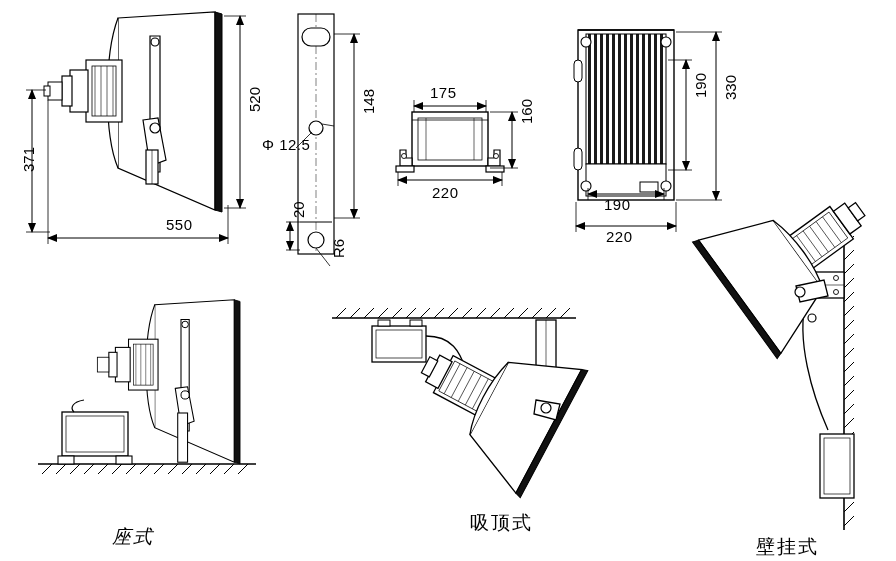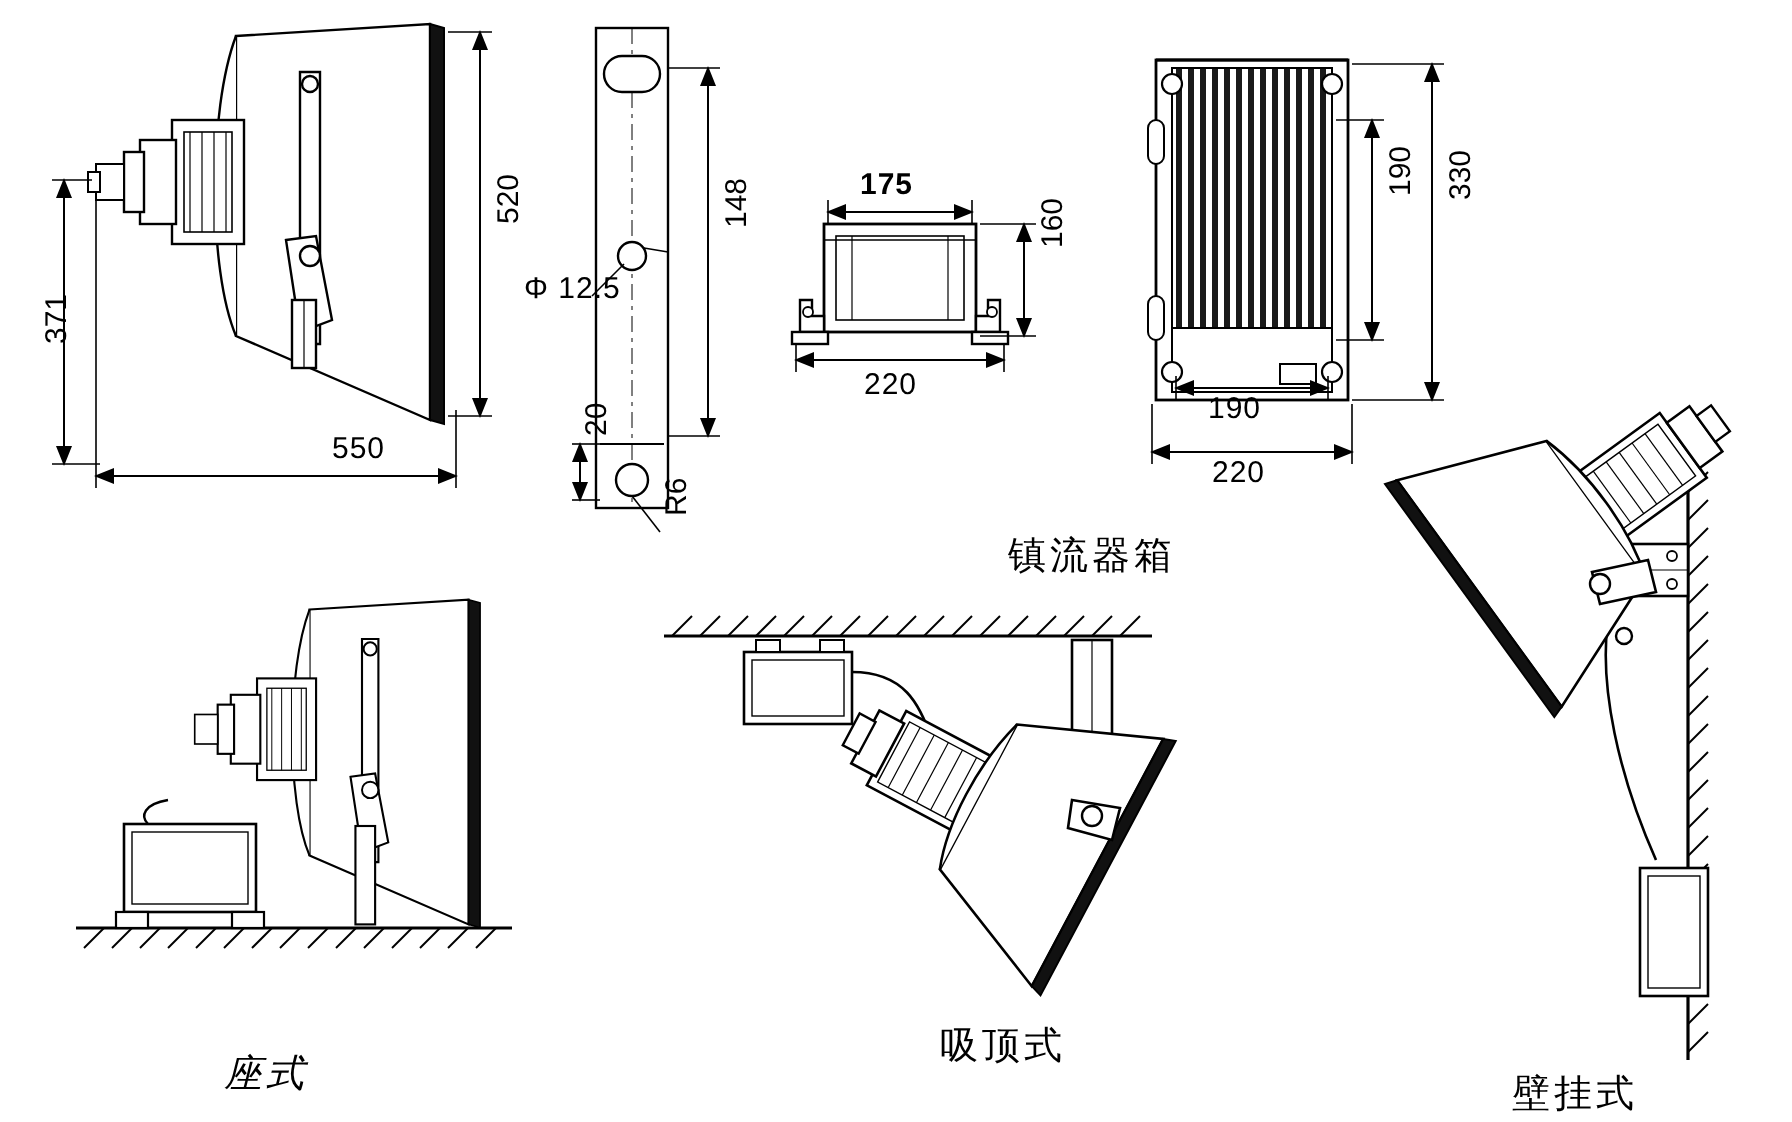--- a/index.html
+++ b/index.html
@@ -369,34 +369,33 @@
   </div>
 
   <div class="lbl dim-v" style="left:276px;top:222px;width:22px;height:22px;">
     <span class="rot90" style="display:inline-block;position:absolute;left:14px;top:-4px;">20</span>
   </div>
 
   <div class="lbl dim-v" style="left:314px;top:262px;width:22px;height:22px;">
     <span class="rot90" style="display:inline-block;position:absolute;left:16px;top:-4px;">R6</span>
   </div>
 
-  <div class="lbl dim" style="left:430px;top:84px;font-weight:bold;">175</div>
+  <div class="lbl dim" style="left:430px;top:84px;">175</div>
   <div class="lbl dim" style="left:432px;top:184px;">220</div>
   <div class="lbl dim-v" style="left:502px;top:128px;width:22px;height:22px;">
     <span class="rot90" style="display:inline-block;position:absolute;left:16px;top:-4px;">160</span>
   </div>
 
   <div class="lbl dim-v" style="left:676px;top:102px;width:22px;height:22px;">
     <span class="rot90" style="display:inline-block;position:absolute;left:16px;top:-4px;">190</span>
   </div>
   <div class="lbl dim-v" style="left:706px;top:104px;width:22px;height:22px;">
     <span class="rot90" style="display:inline-block;position:absolute;left:16px;top:-4px;">330</span>
   </div>
   <div class="lbl dim" style="left:604px;top:196px;">190</div>
   <div class="lbl dim" style="left:606px;top:228px;">220</div>
 
-  <div class="lbl cap" style="left:504px;top:265px;">镇流器箱</div>
 
   <div class="lbl cap" style="left:112px;top:524px;font-style:italic;">座式</div>
   <div class="lbl cap" style="left:470px;top:510px;">吸顶式</div>
   <div class="lbl cap" style="left:756px;top:534px;">壁挂式</div>
 
 </div>
 
 </body></html>

